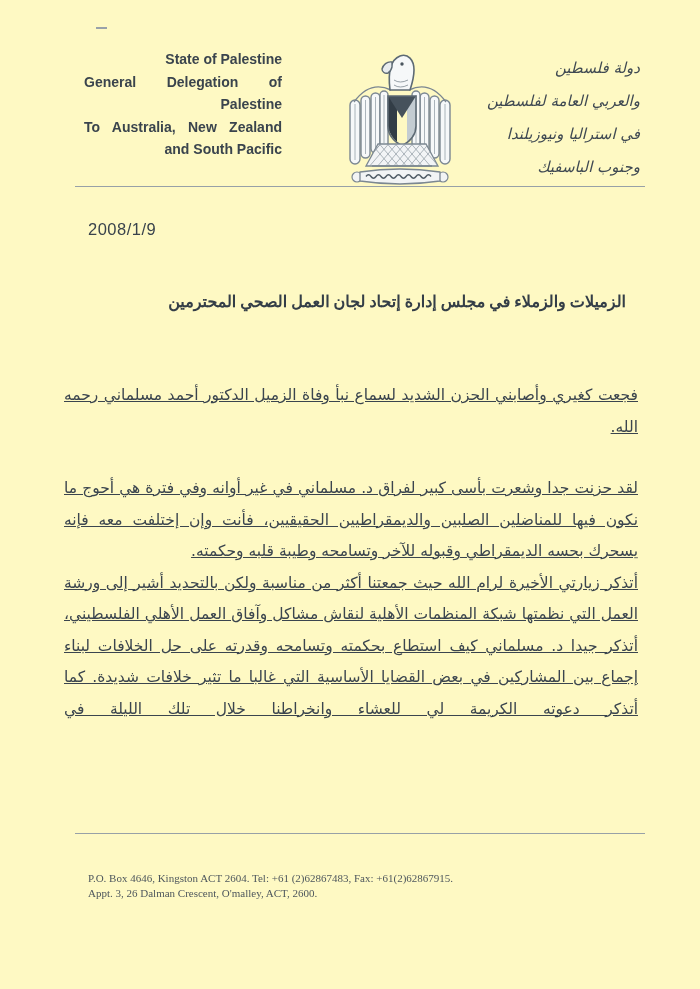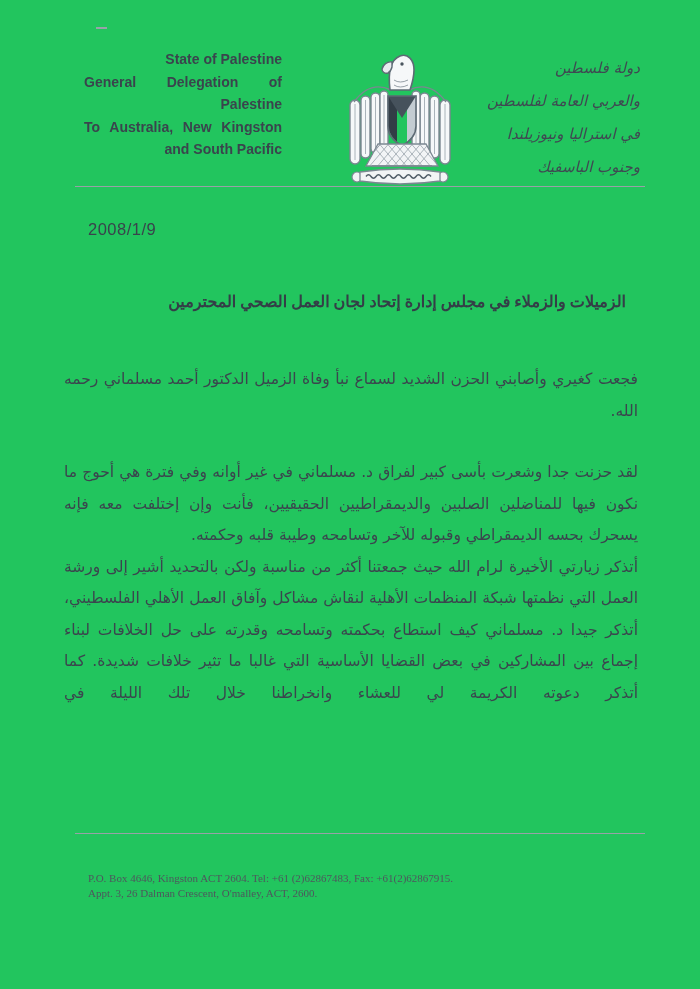--- a/index.html
+++ b/index.html
@@ -1,20 +1,20 @@
 <!DOCTYPE html>
 <html lang="en"><head>
 <meta charset="utf-8">
 <title>Scanned Letter</title>
 <style>
   html,body{margin:0;padding:0;background:#e9e9e9;}
   .page{
     position:relative;
     width:700px;height:989px;
-    background:#22c55e;
+    background:#fef9c3;
     margin:0 auto;
     overflow:hidden;
     font-family:"Liberation Sans",sans-serif;
   }
   .artifact-dash{
     position:absolute;left:96px;top:27px;width:11px;height:2px;
     background:#99a2a9;
   }
   
   .lh-en{
@@ -47,25 +47,26 @@
   }
   
   .salutation{
     position:absolute;left:75px;top:291px;width:551px;margin:0;
     direction:rtl;text-align:right;
     font-family:Liberation Serif, serif;
     font-weight:bold;font-size:16px;line-height:22px;
     color:#343e47;
   }
   .body{
-    position:absolute;left:64px;top:364px;width:574px;
+    position:absolute;left:64px;top:380px;width:574px;
     direction:rtl;
     font-family:"DejaVu Sans",sans-serif;
     font-size:15.5px;line-height:31.5px;
     color:#3b454e;
+    text-decoration:underline;
   }
   .body p{margin:0;text-align:justify;}
   .body p.gap{margin-top:30px;}
   .body p.cut{text-align-last:justify;}
   
   .footer{
     position:absolute;left:88px;top:871px;
     font-family:Liberation Serif, serif;
     font-size:11px;line-height:15px;color:#4e575d;
   }
@@ -74,21 +75,21 @@
 <body>
 
 <div class="page">
 
   <div class="artifact-dash"></div>
 
   <div class="lh-en">
     <div>State of Palestine</div>
     <div class="jl">General Delegation of</div>
     <div>Palestine</div>
-    <div class="jl">To Australia, New Kingston</div>
+    <div class="jl">To Australia, New Zealand</div>
     <div>and South Pacific</div>
   </div>
 
   <div class="emblem">
     <svg viewBox="0 0 112 136" width="112" height="136" aria-hidden="true">
       <defs>
         <clipPath id="tailClip">
             <path d="M34,94 L82,94 L94,116 L22,116 Z"></path>
           </clipPath>
       </defs>

